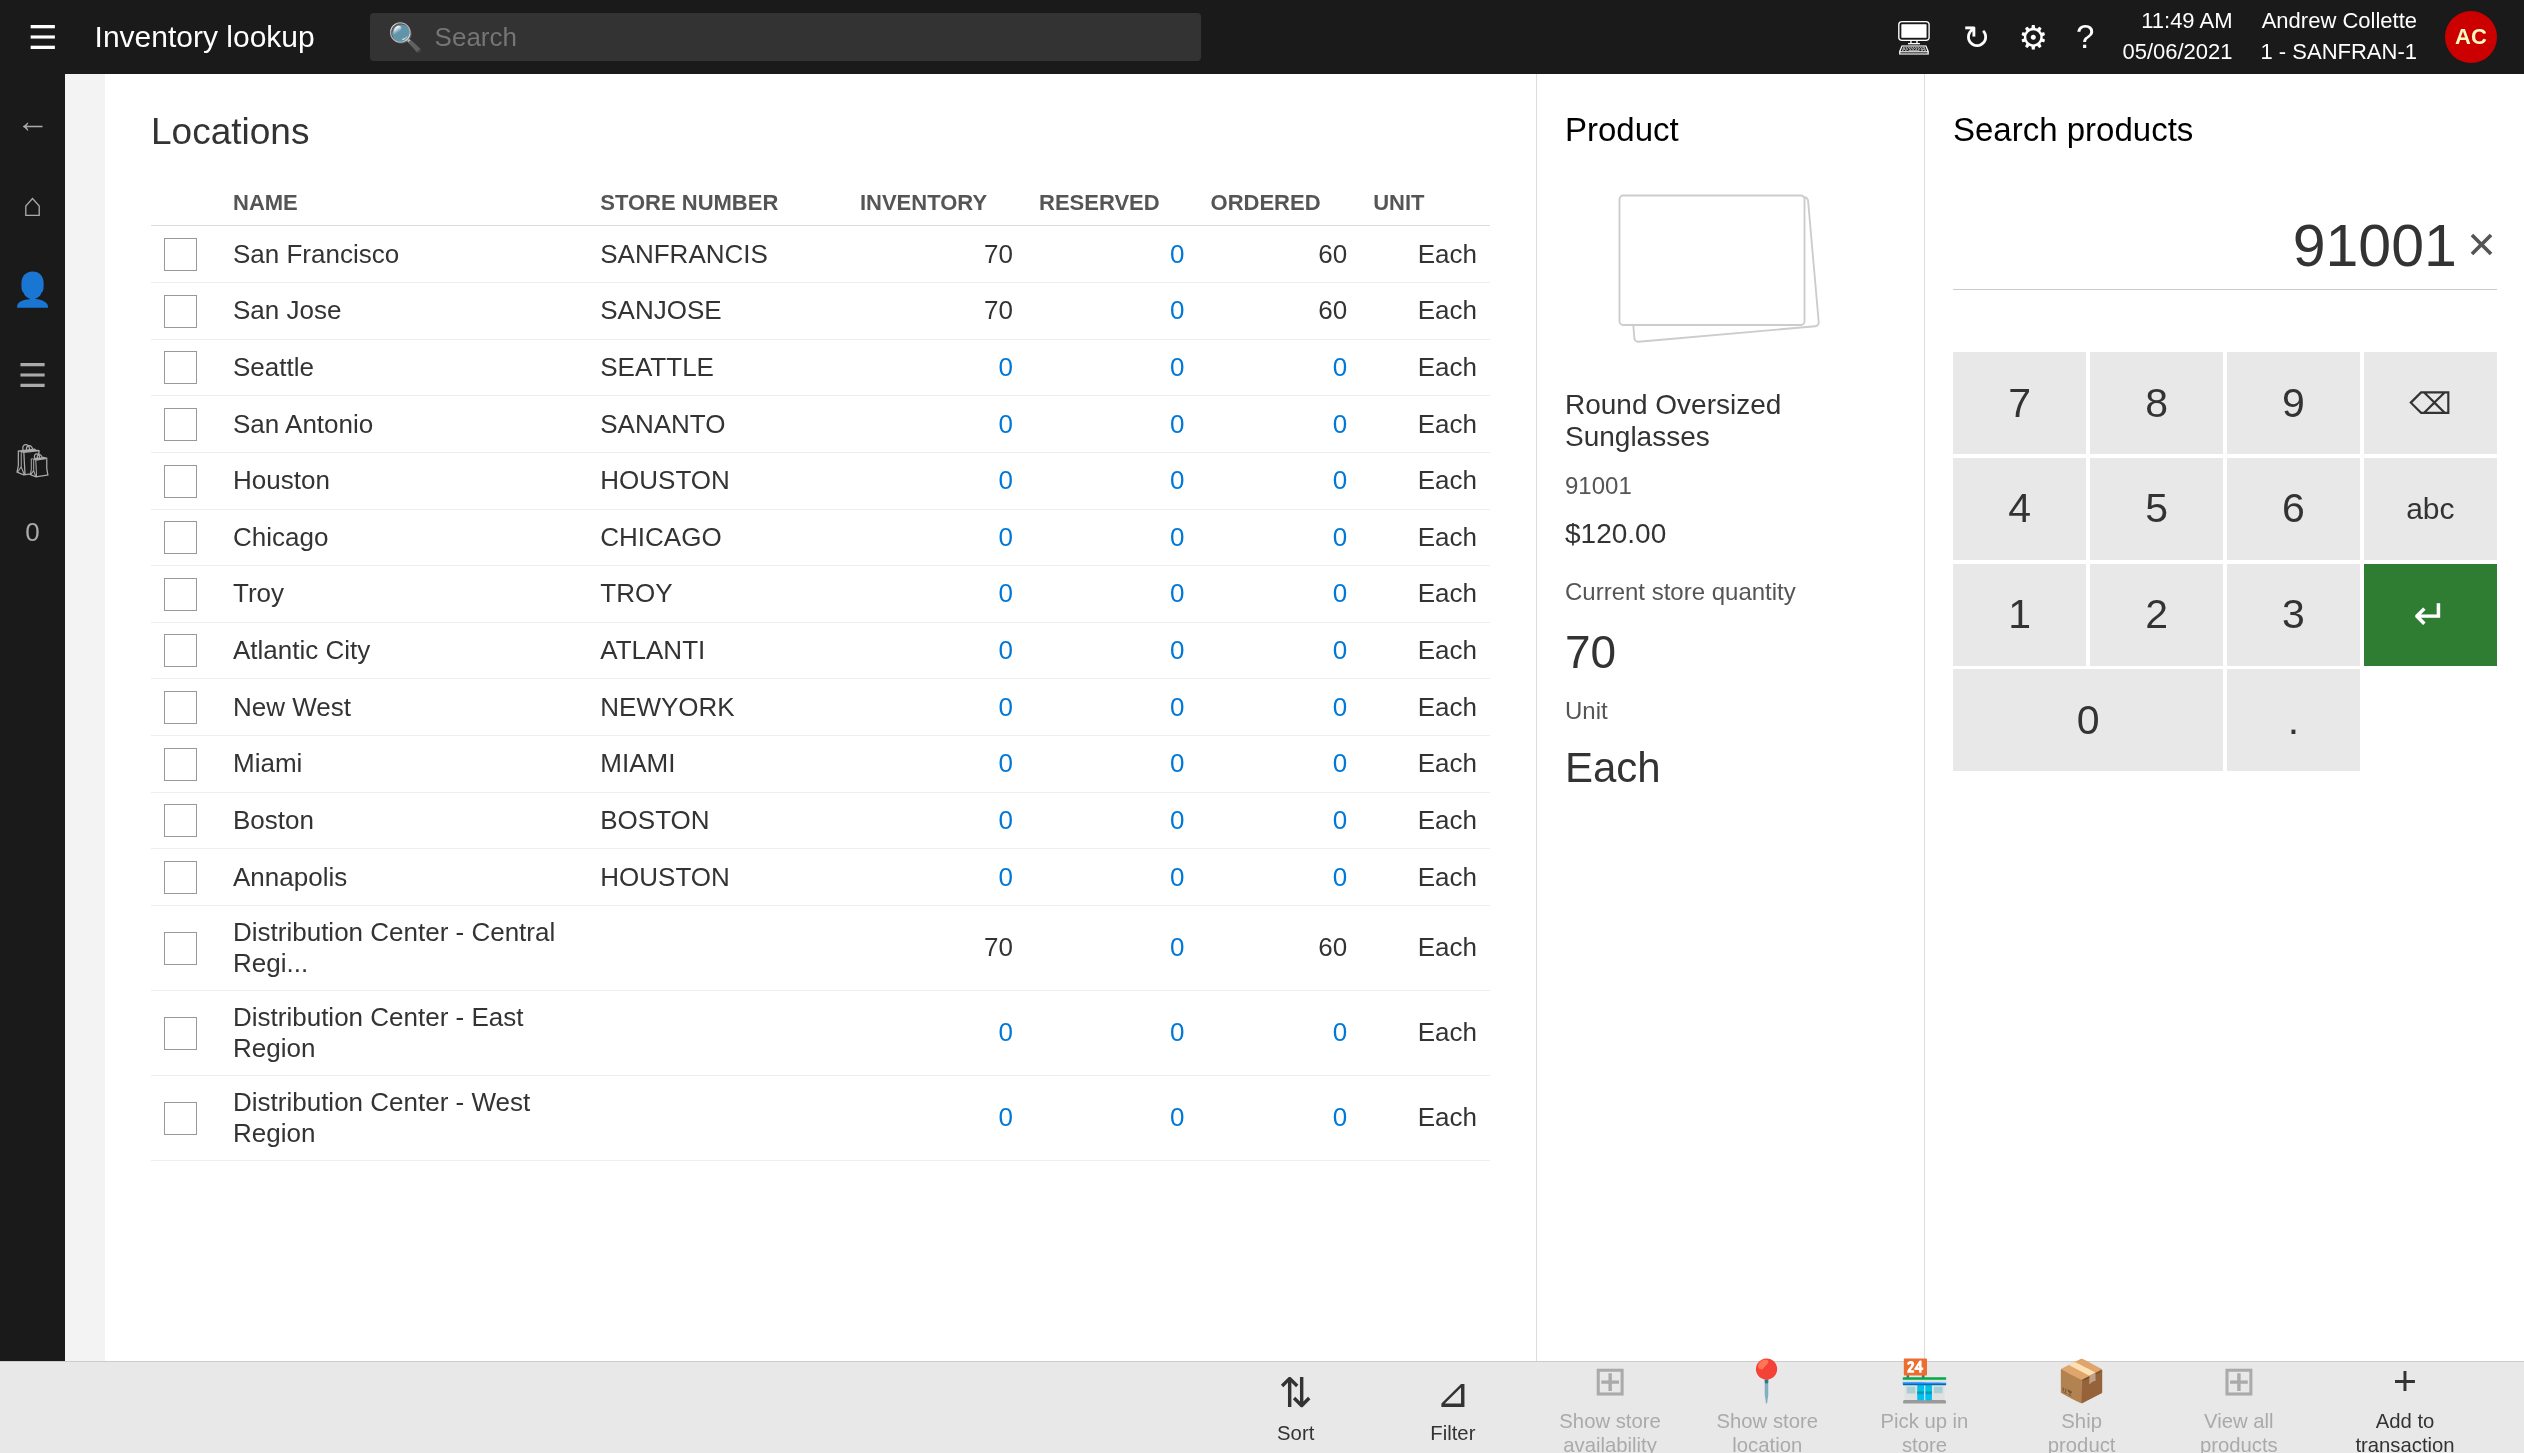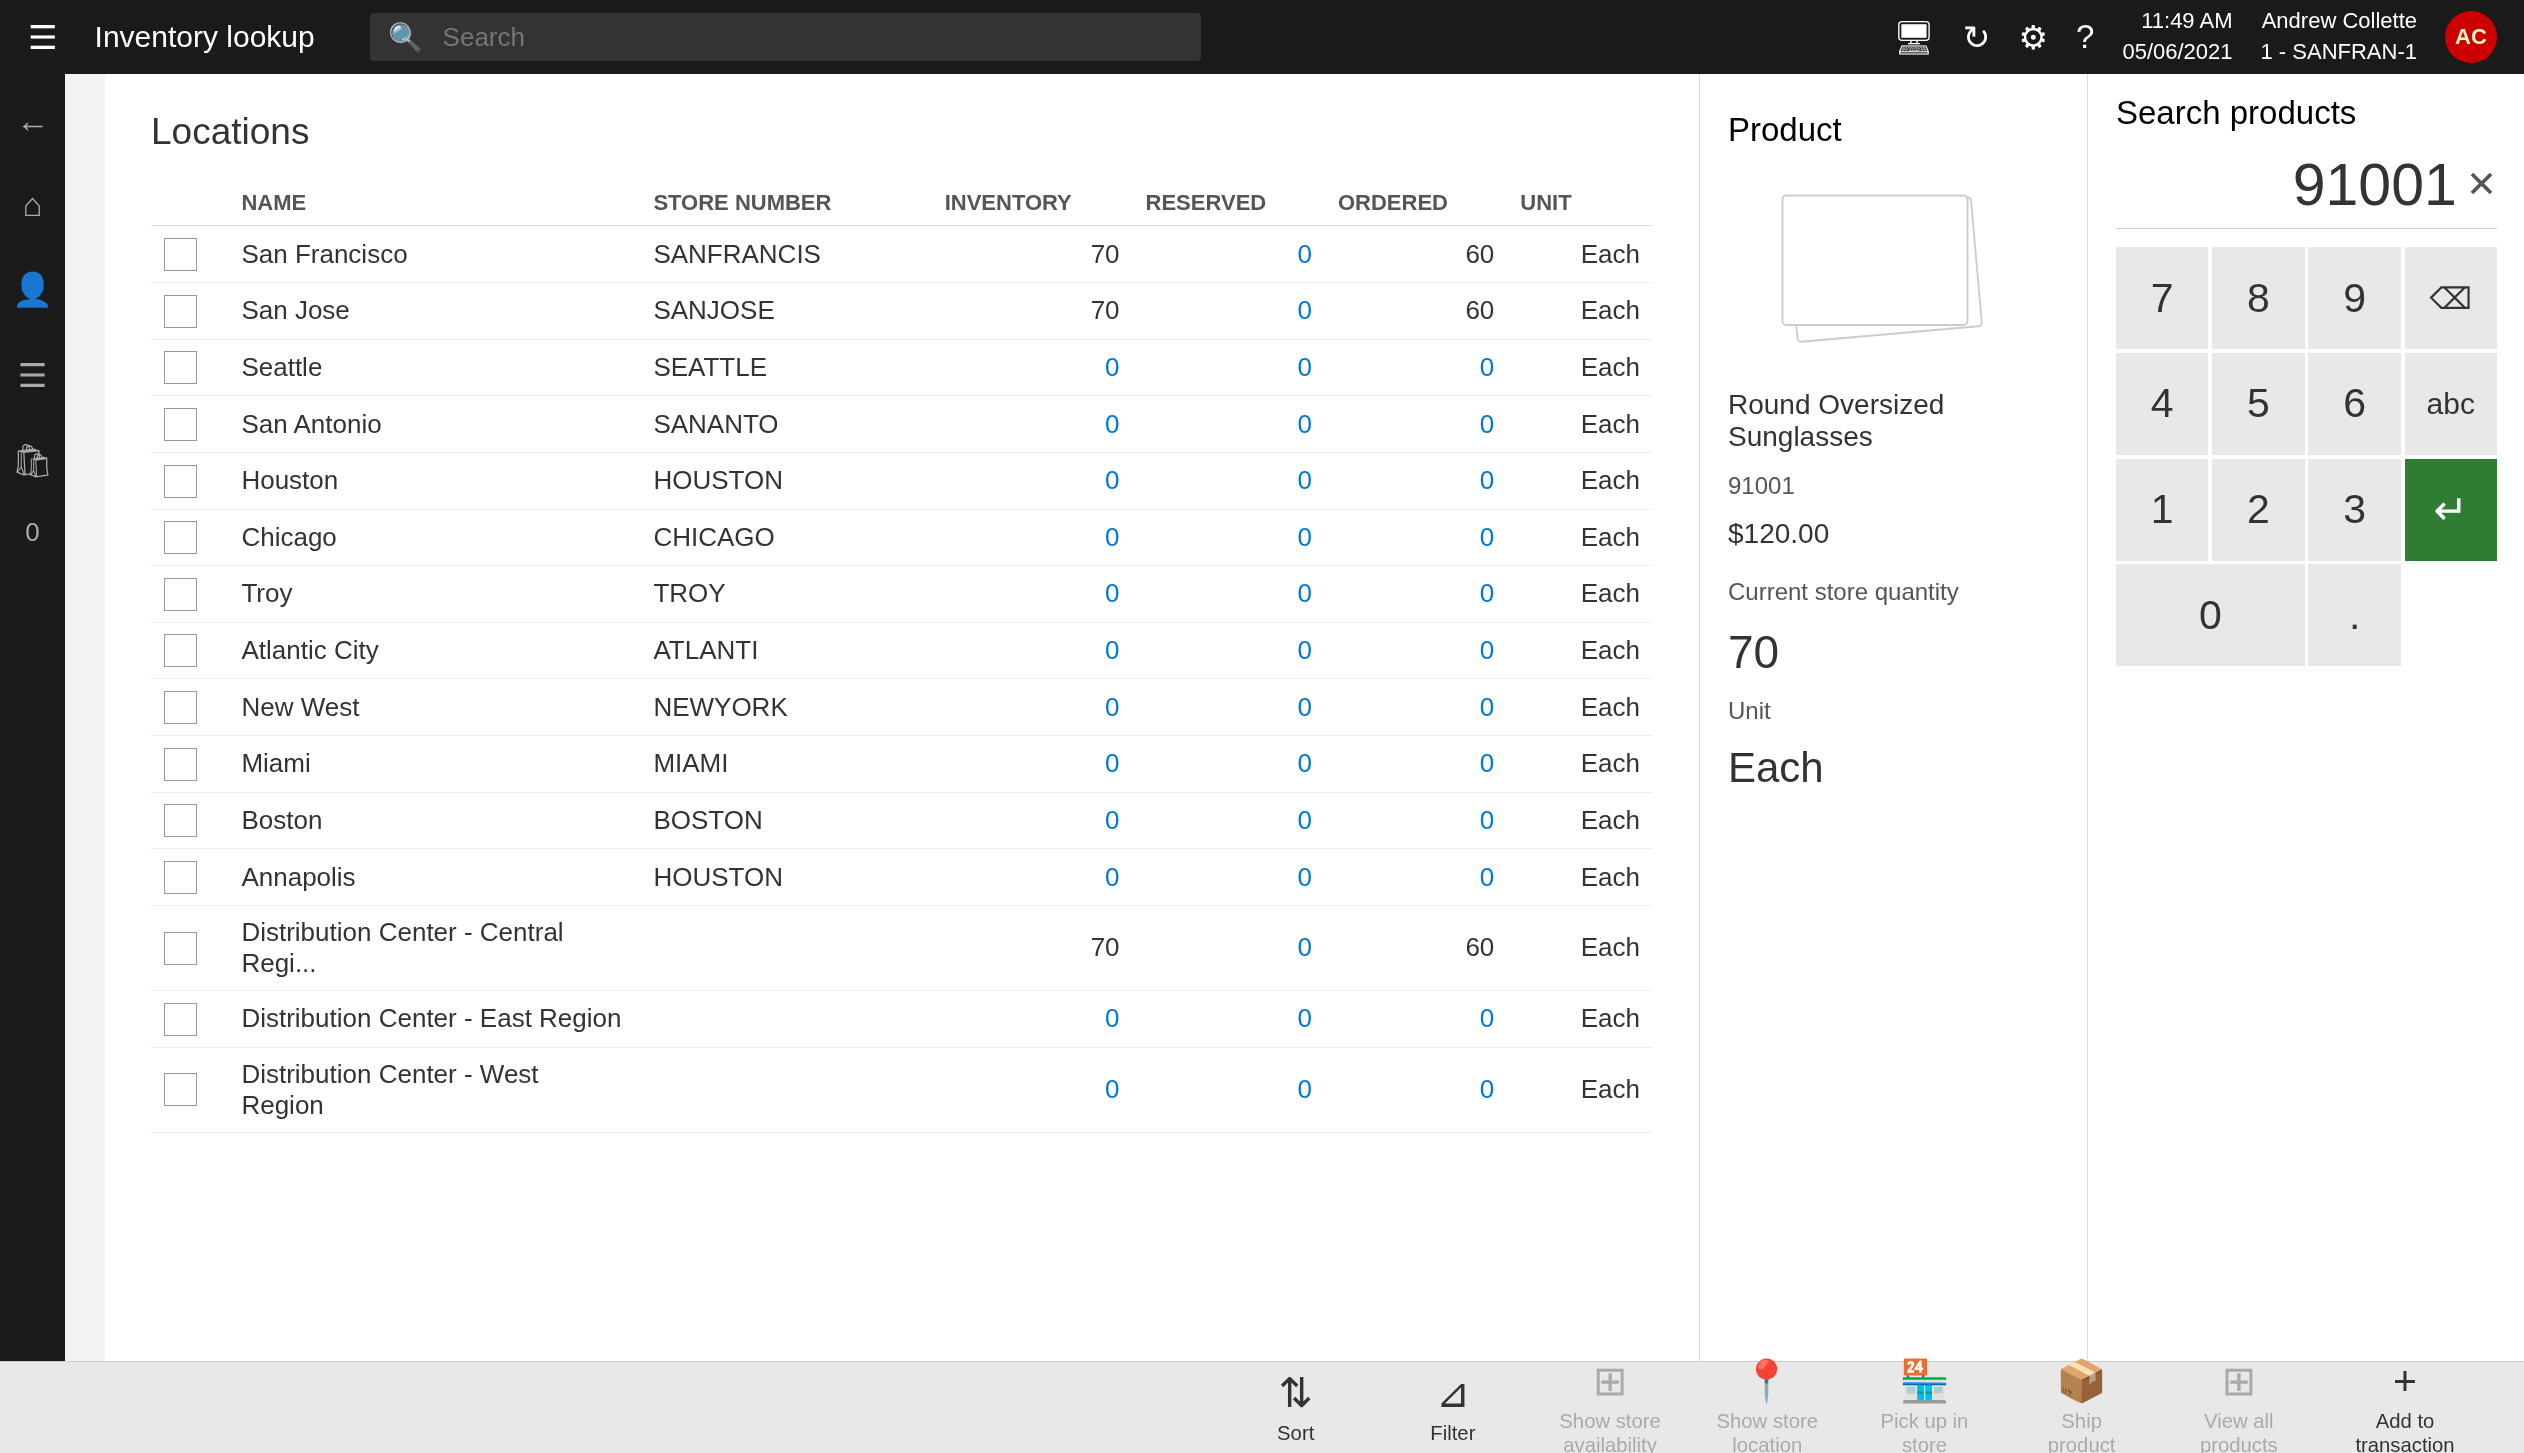--- a/index.html
+++ b/index.html
@@ -12,21 +12,21 @@
       height: 74px; padding: 0 28px; gap: 18.5px;
     }
     .topbar-title { font-size: 30px; font-weight: 400; flex: 0 0 auto; margin-left: 18.5px; }
     .topbar-search {
       flex: 1; max-width: 831px; margin: 0 37px;
       background: #333; border-radius: 3.7px;
       display: flex; align-items: center; padding: 0 18.5px; height: 48px;
     }
     .topbar-search input {
       background: transparent; border: none; outline: none;
-      color: #aaa; font-size: 26px; width: 100%; margin-left: 8px;
+      color: #aaa; font-size: 26px; width: 100%;
     }
     .topbar-icons { display: flex; gap: 28px; align-items: center; margin-left: auto; }
     .topbar-icon { color: white; font-size: 33px; cursor: pointer; }
     .topbar-time { color: white; font-size: 22px; text-align: right; line-height: 1.4; }
     .topbar-user { color: white; font-size: 22px; text-align: right; line-height: 1.4; }
     .topbar-avatar {
       width: 52px; height: 52px; border-radius: 50%;
       background: #c00; color: #fef9c3; font-size: 22px;
       display: flex; align-items: center; justify-content: center; font-weight: 600;
     }
@@ -89,22 +89,22 @@
     .product-name { font-size: 28px; color: #333; margin-top: 9.2px; }
     .product-sku { font-size: 24px; color: #555; }
     .product-price { font-size: 28px; color: #333; }
     .product-qty-label { font-size: 24px; color: #555; margin-top: 9.2px; }
     .product-qty { font-size: 46px; font-weight: 300; color: #333; }
     .product-unit-label { font-size: 24px; color: #555; }
     .product-unit { font-size: 42px; font-weight: 300; color: #333; }
 
     
     .numpad-panel {
-      width: 438px; background: white; border-left: 0.9px solid #ddd;
-      padding: 20px 28px; display: flex; flex-direction: column;
+      width: 601px; background: white; border-left: 0.9px solid #ddd;
+      padding: 37px 28px; display: flex; flex-direction: column; gap: 44px;
     }
     .numpad-title { font-size: 33px; font-weight: 300; margin-bottom: 18.5px; }
     .numpad-display {
       display: flex; justify-content: flex-end; align-items: center;
       font-size: 59px; font-weight: 300; color: #333;
       border-bottom: 1.8px solid #ccc; padding-bottom: 9.2px; margin-bottom: 18.5px;
       gap: 9.2px;
     }
     .numpad-display-val { flex: 1; text-align: right; }
     .numpad-close { font-size: 37px; color: #555; cursor: pointer; }

